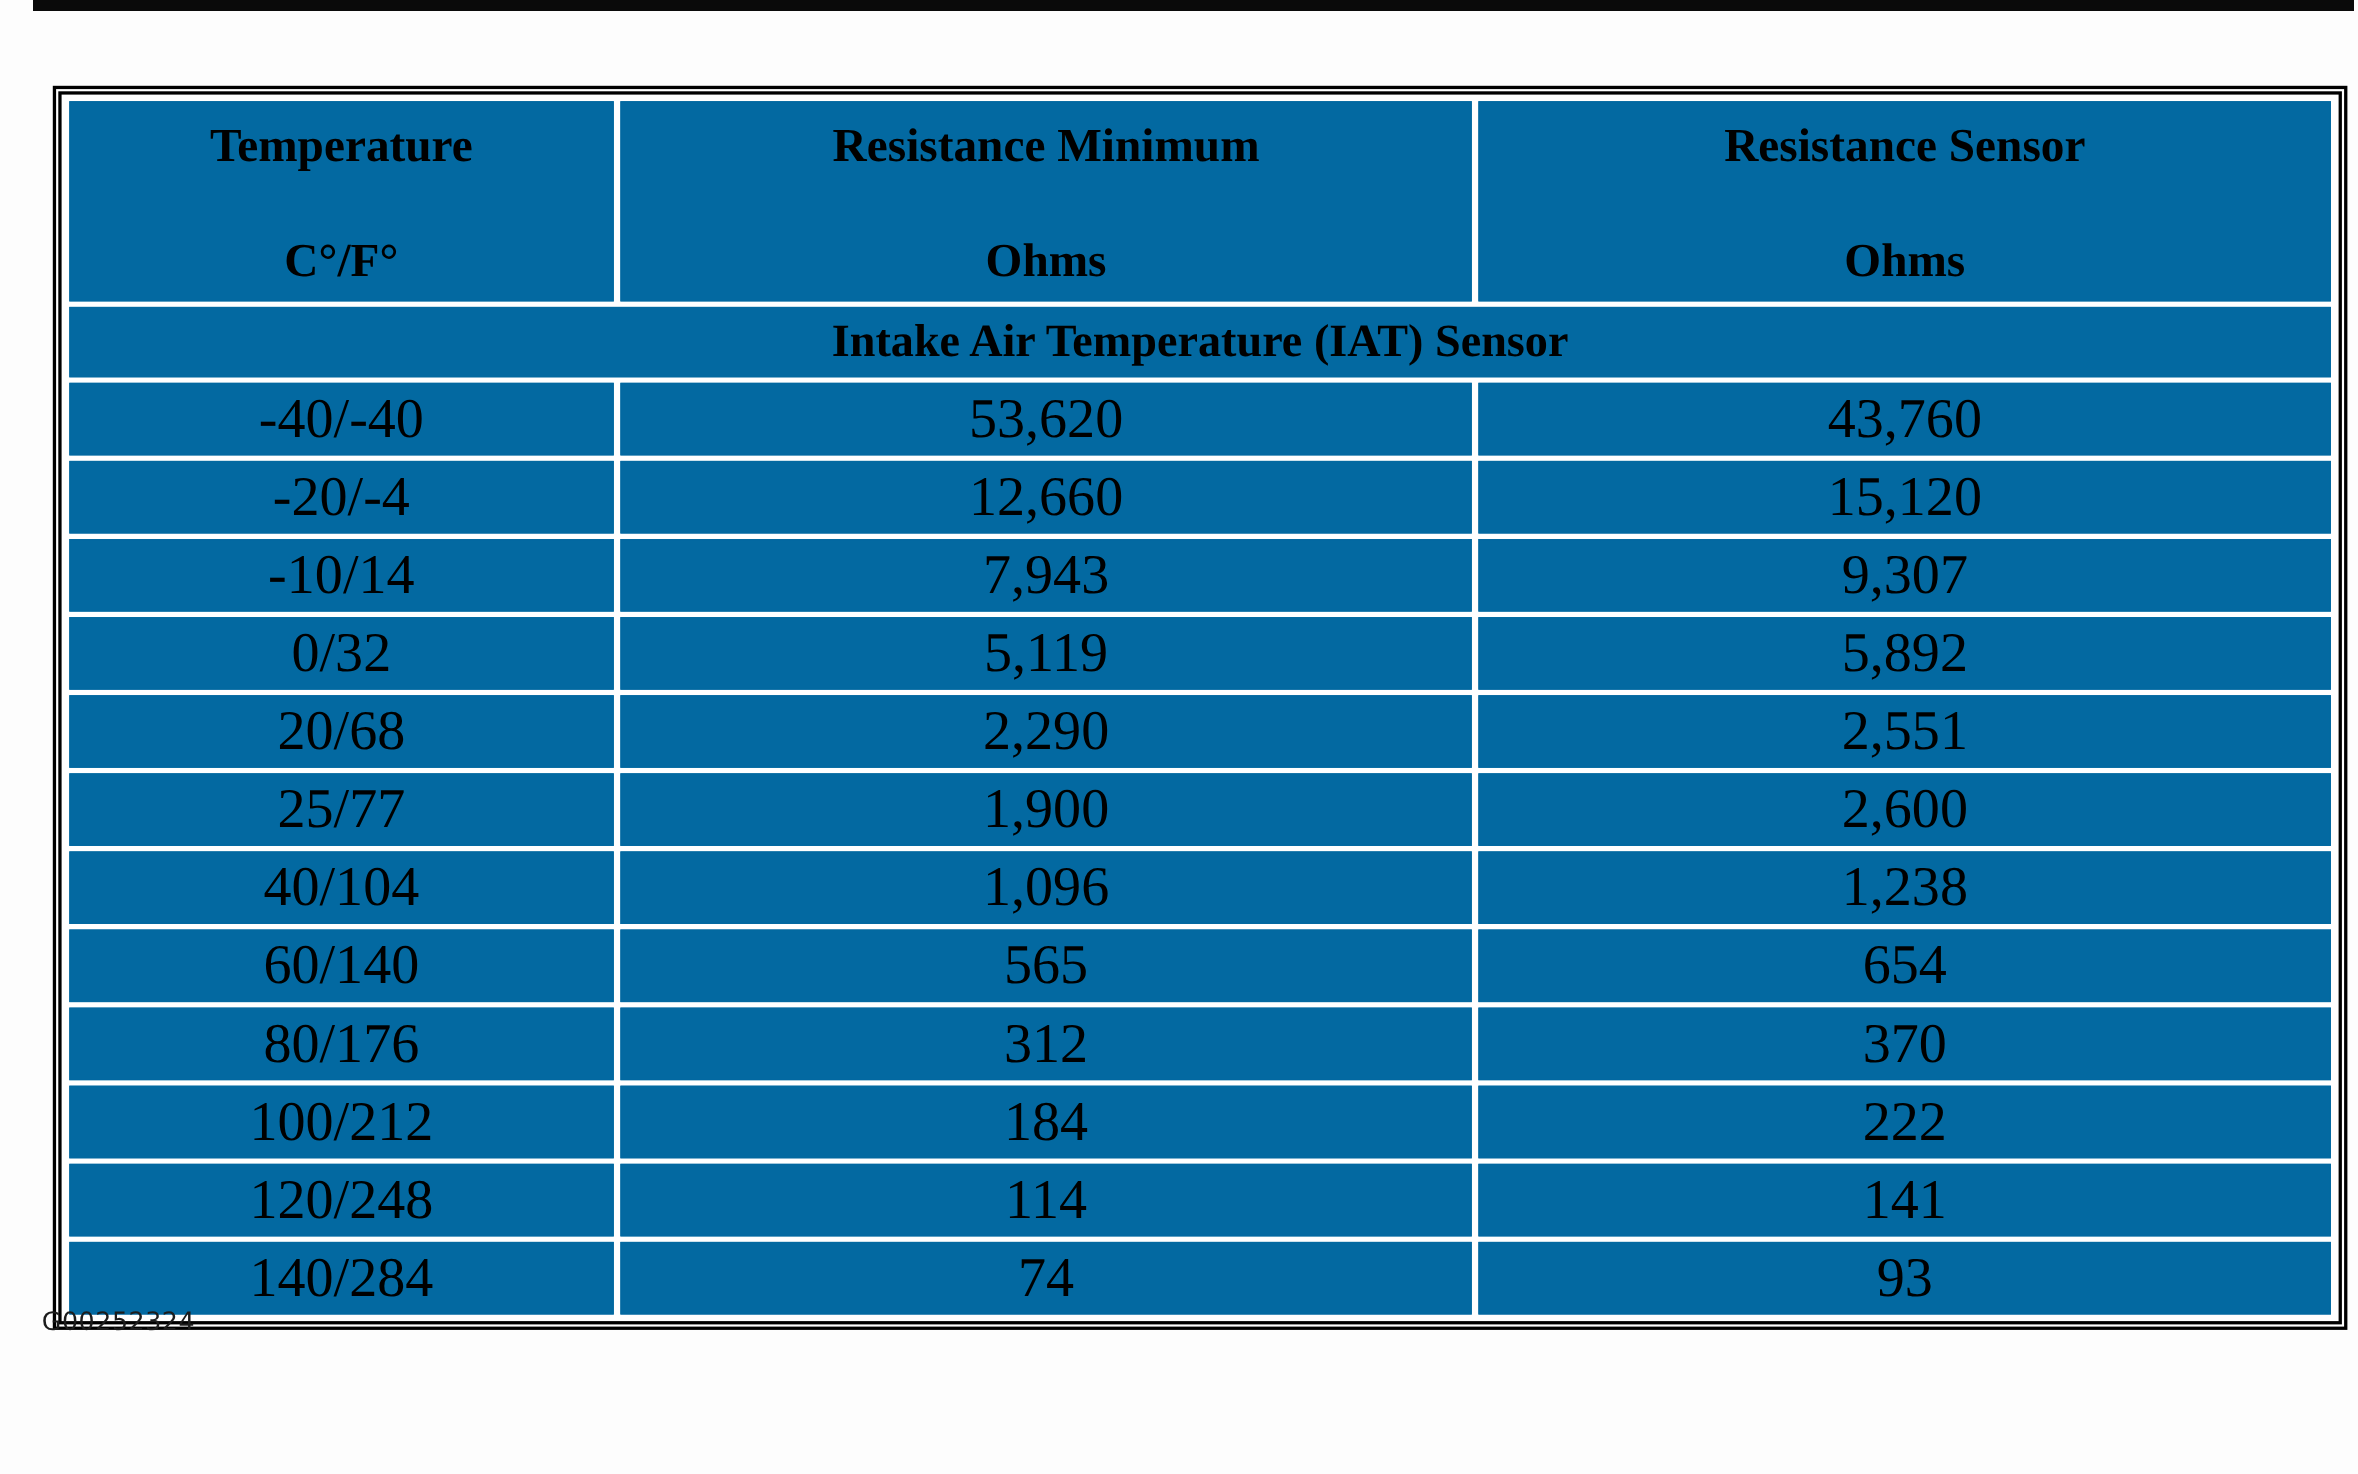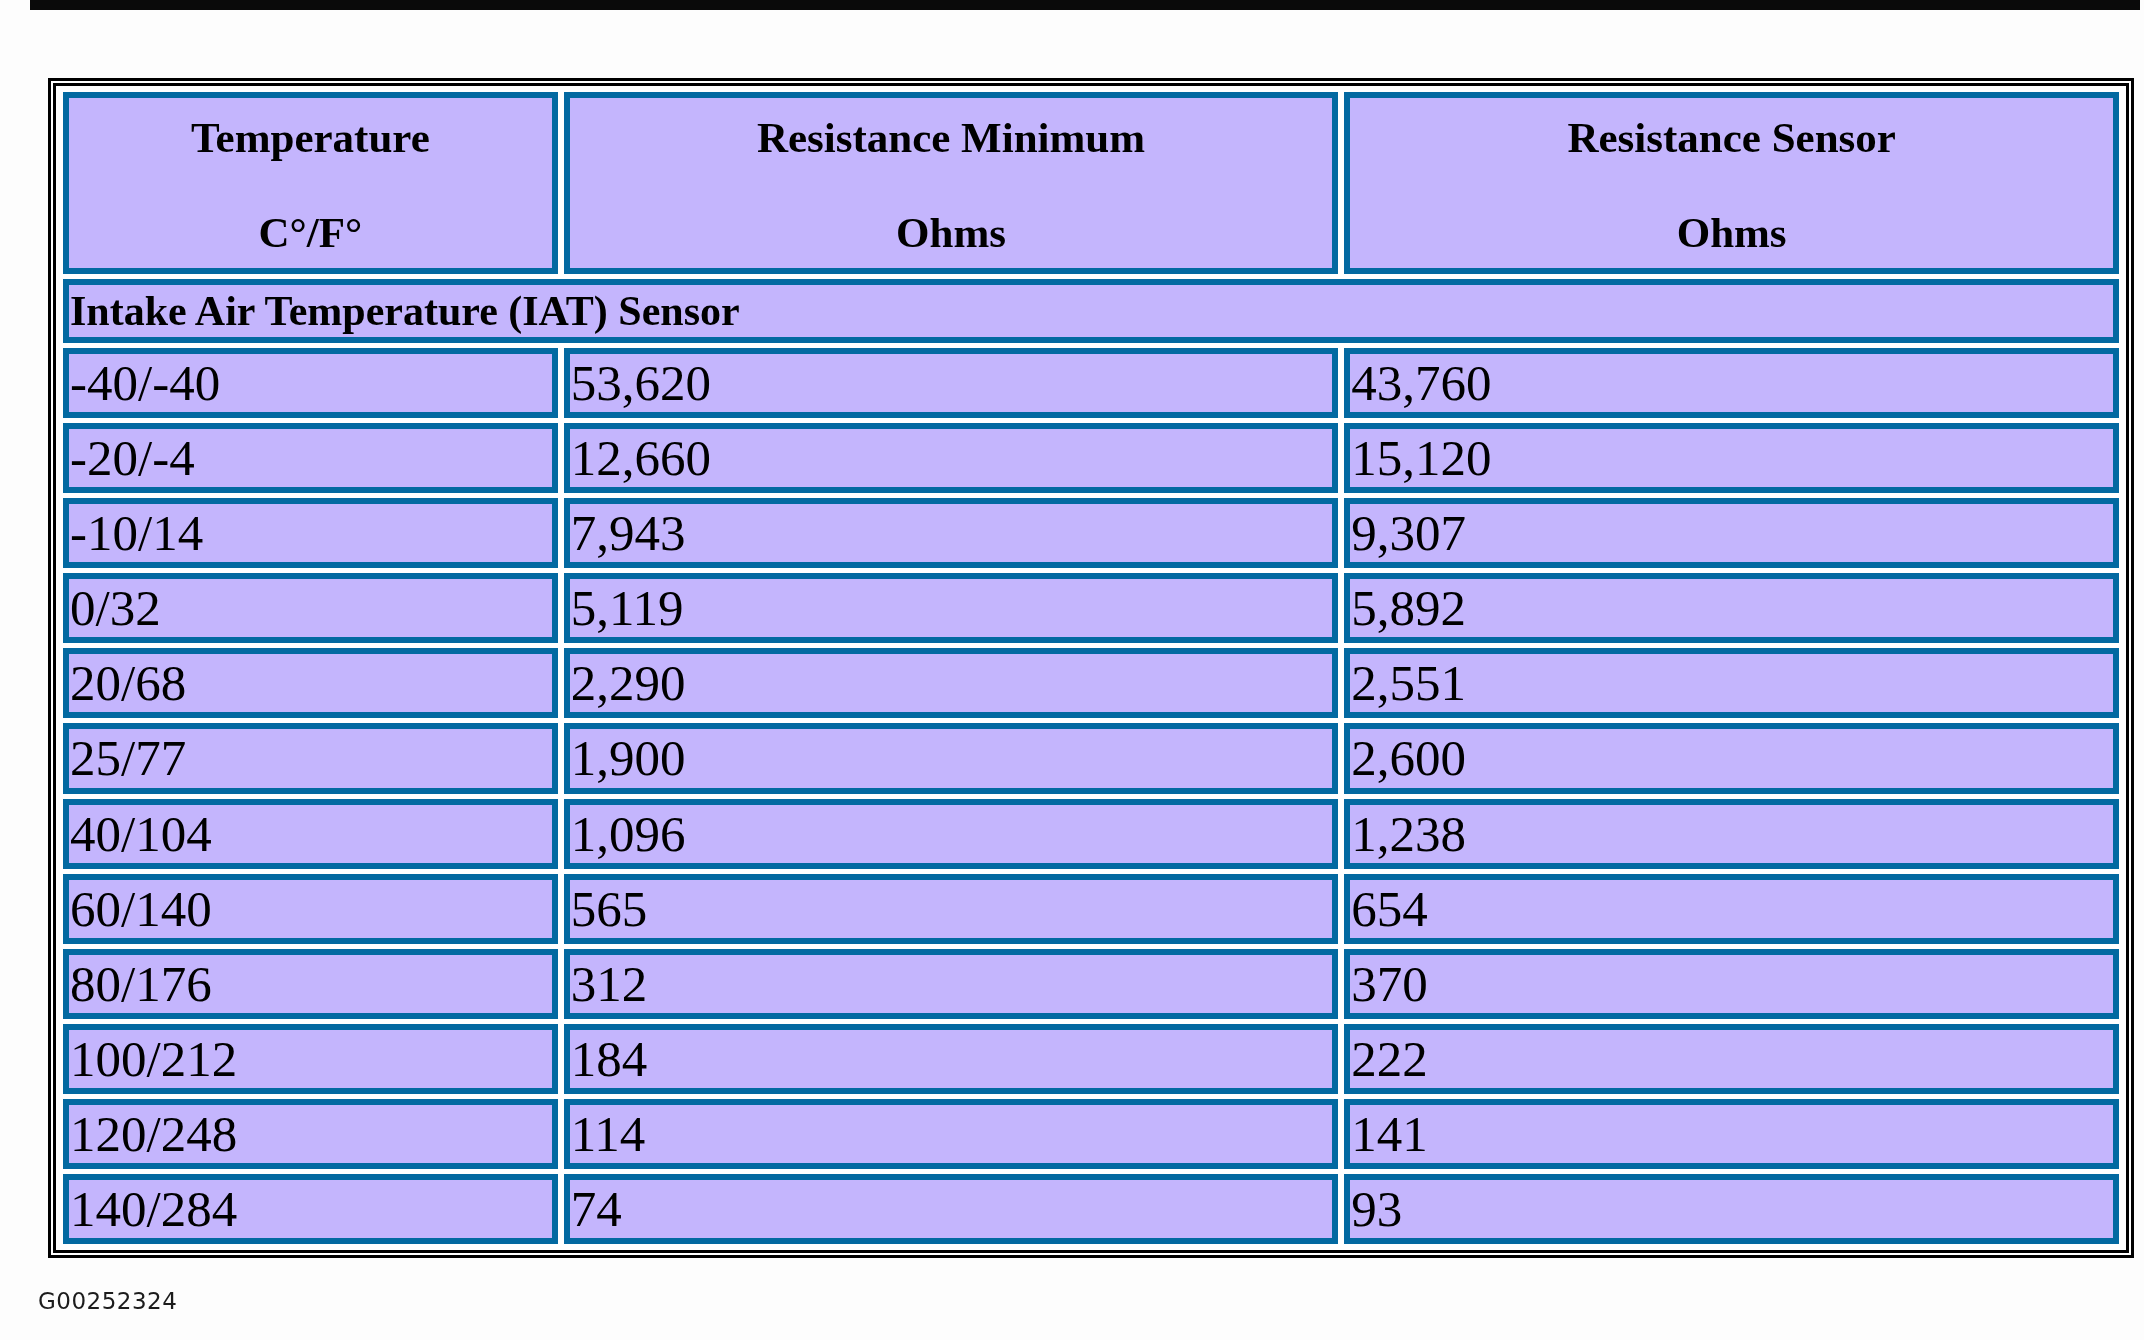--- a/index.html
+++ b/index.html
@@ -36,22 +36,23 @@
   }
 
   table.iat {
     width: 100%;
     border-collapse: separate;
     border-spacing: 6px 5px;
     table-layout: fixed;
   }
 
   td.cell {
-    border: 6px solid #0369a1;
-    background: #c4b5fd;
+    border: 1px solid #0369a1;
+    background: #0369a1;
+    text-align: center;
     vertical-align: middle;
     font-size: 40px;
     line-height: 1.1;
     overflow: hidden;
   }
 
   
   td.header-cell {
     height: 182px;
     font-weight: bold;
@@ -74,21 +75,21 @@
   }
 
   tr.data-row td.cell {
     height: 66px;
     font-size: 51px;
   }
 
   .figure-id {
     position: absolute;
     left: 38px;
-    top: 1288px;
+    top: 1189px;
     font-family: "DejaVu Sans", sans-serif;
     font-size: 23px;
     color: #1c1c1c;
     letter-spacing: 0.5px;
   }
 </style>
 </head>
 <body>
 
 <div class="topbar"></div>

